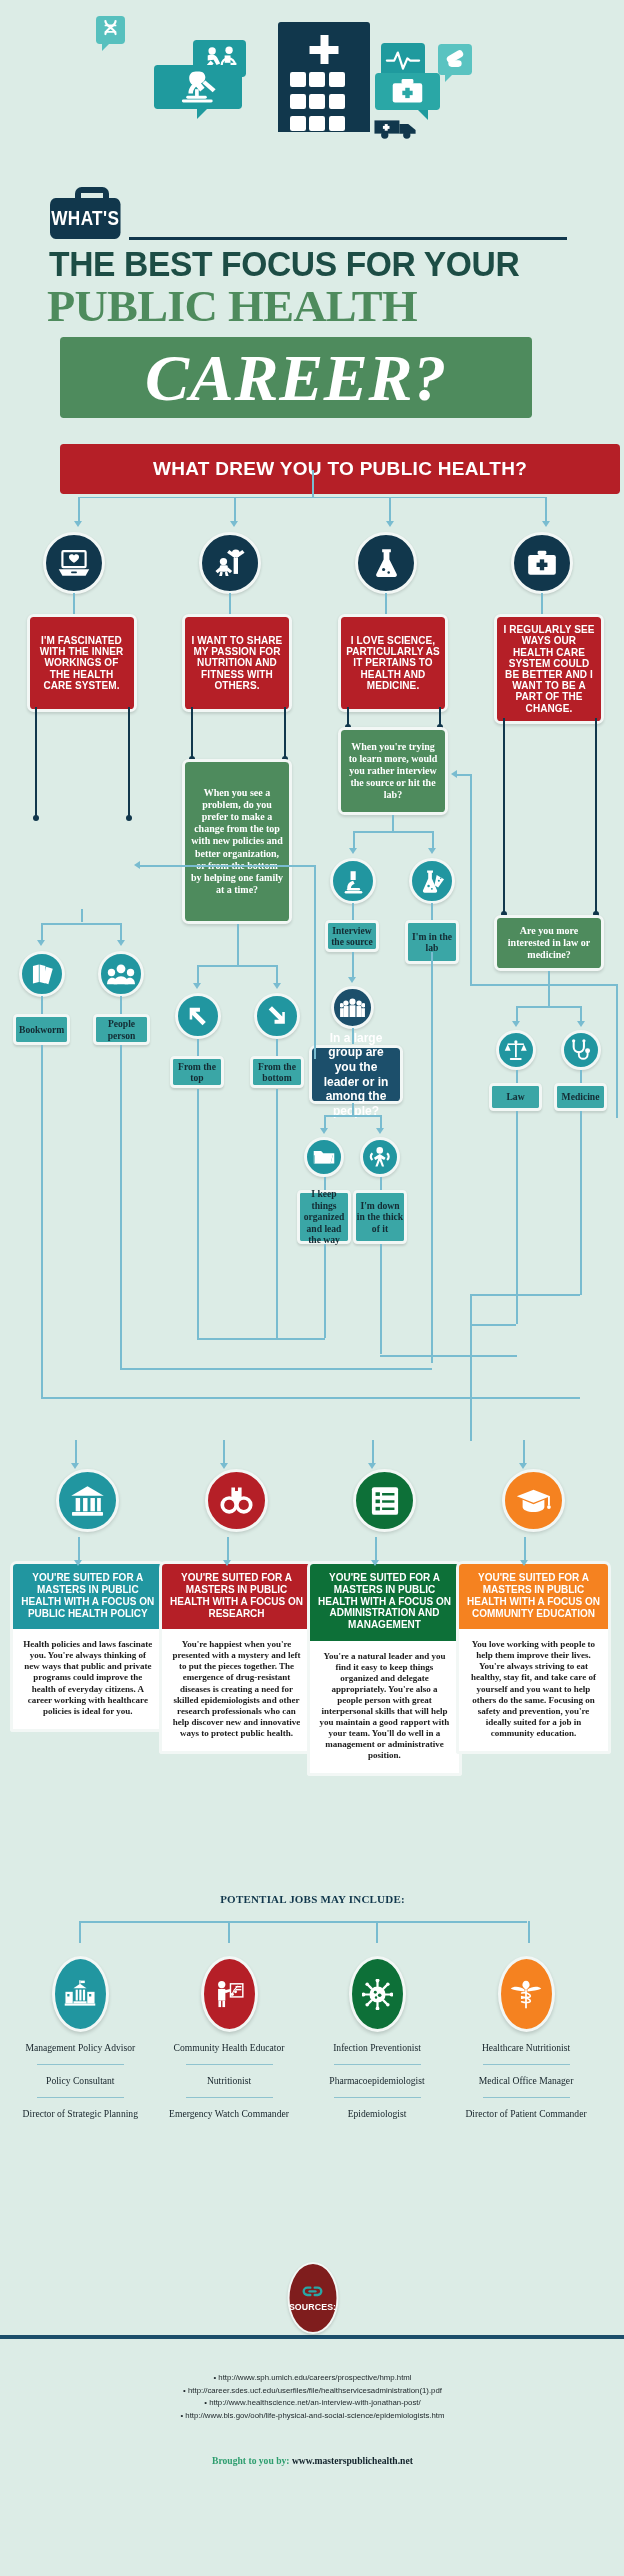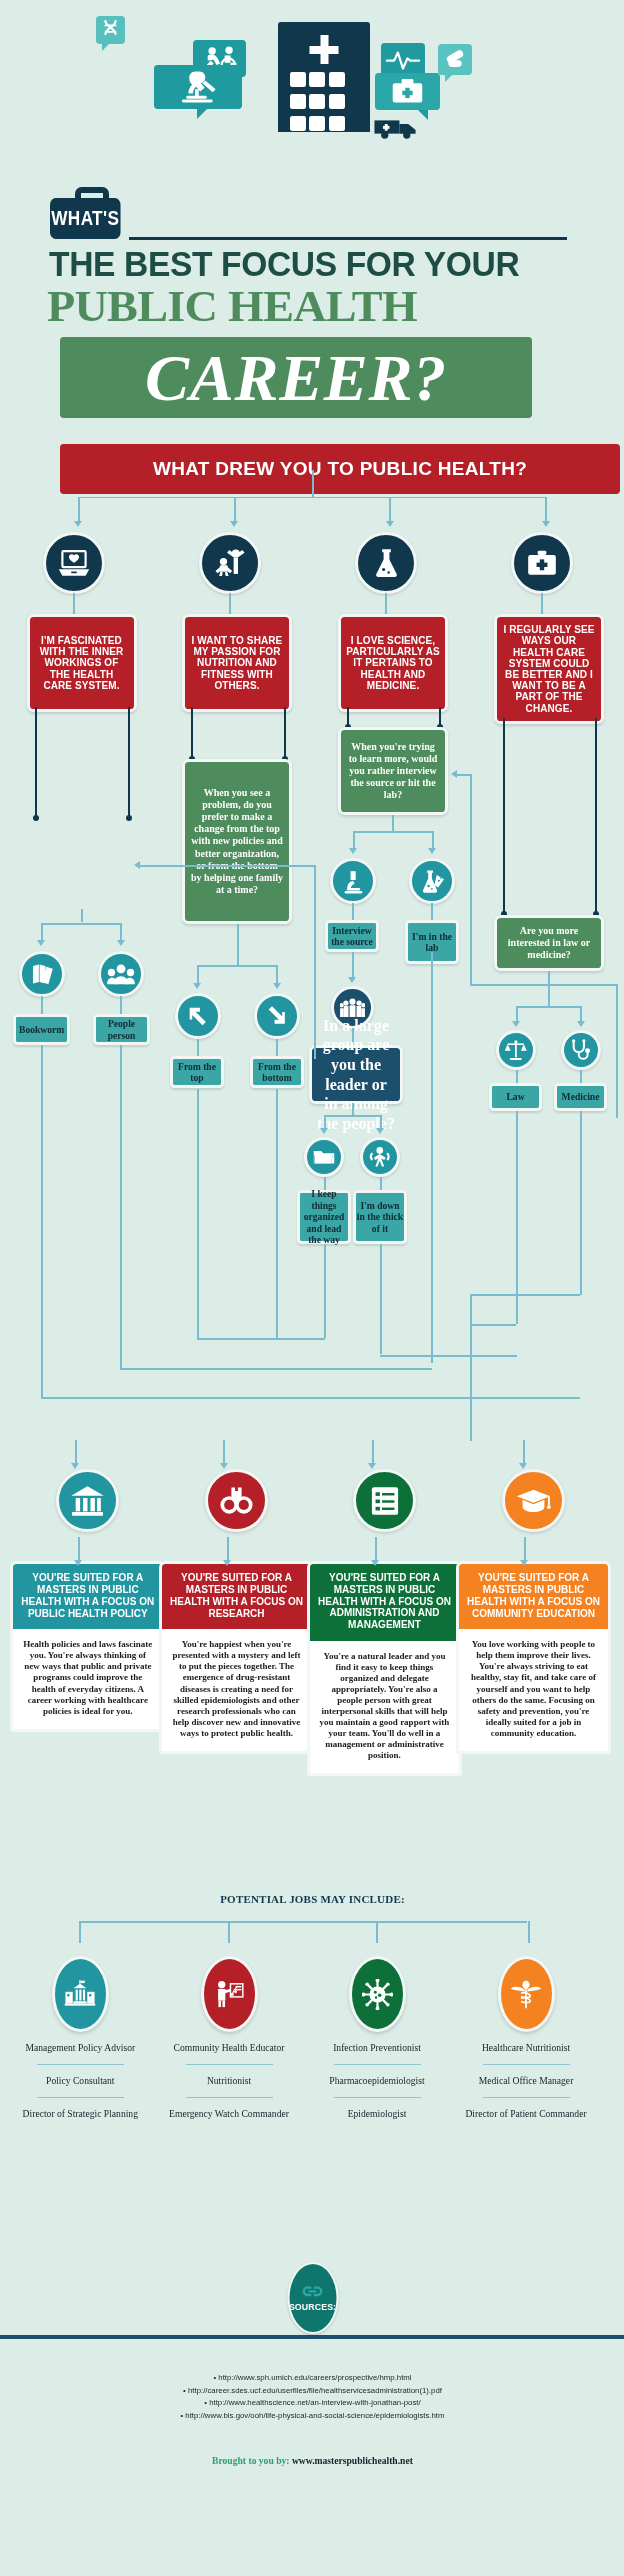--- a/index.html
+++ b/index.html
@@ -181,22 +181,22 @@
     font-family: "Liberation Sans Narrow", "Liberation Sans", sans-serif;
     font-weight: bold; font-size: 10px; letter-spacing: 0.1px;
   }
   .green-card {
     background: #4e8b5d;
     font-family: "Liberation Serif", serif;
     font-weight: bold; font-size: 10px; line-height: 1.22;
   }
   .navy-card {
     background: #1c4f6b;
-    font-family: Liberation Serif, serif;
-    font-weight: bold; font-size: 16px; line-height: 1.22;
+    font-family: Liberation Sans, sans-serif;
+    font-weight: bold; font-size: 12px; line-height: 1.22;
   }
   .tealtag {
     position: absolute;
     background: #3aa6a6;
     border: 3.7px solid #f2f7f5;
     border-radius: 4.4px;
     box-shadow: 0 1.5px 2.2px rgba(0,0,0,.12);
     color: #132b33;
     font-family: "Liberation Serif", serif;
     font-weight: bold; font-size: 9.6px; line-height: 1.2;
@@ -264,21 +264,21 @@
     width: 87px; height: 0.7px; background: #8fc3cf;
     margin: 10.3px auto;
   }
 
   
   .footer { position: relative; height: 313px; }
   .f-rule { position: absolute; left: 0; right: 0; top: 73px; height: 4.4px; background: #1c4f6b; }
   .src-oval {
     position: absolute; left: 50%; top: 0; transform: translateX(-50%);
     width: 51px; height: 72px; border-radius: 50%;
-    background: #0f766e;
+    background: #7f1d1d;
     border: 2.9px solid #f2f7f5;
     box-shadow: 0 1.5px 2.9px rgba(0,0,0,.15);
     z-index: 2;
     display: flex; flex-direction: column; align-items: center; justify-content: center;
   }
   .src-label {
     color: #fff;
     font-family: "Liberation Sans Narrow", "Liberation Sans", sans-serif;
     font-weight: bold; font-size: 8.8px; margin-top: 2.9px; letter-spacing: 0.1px;
   }

